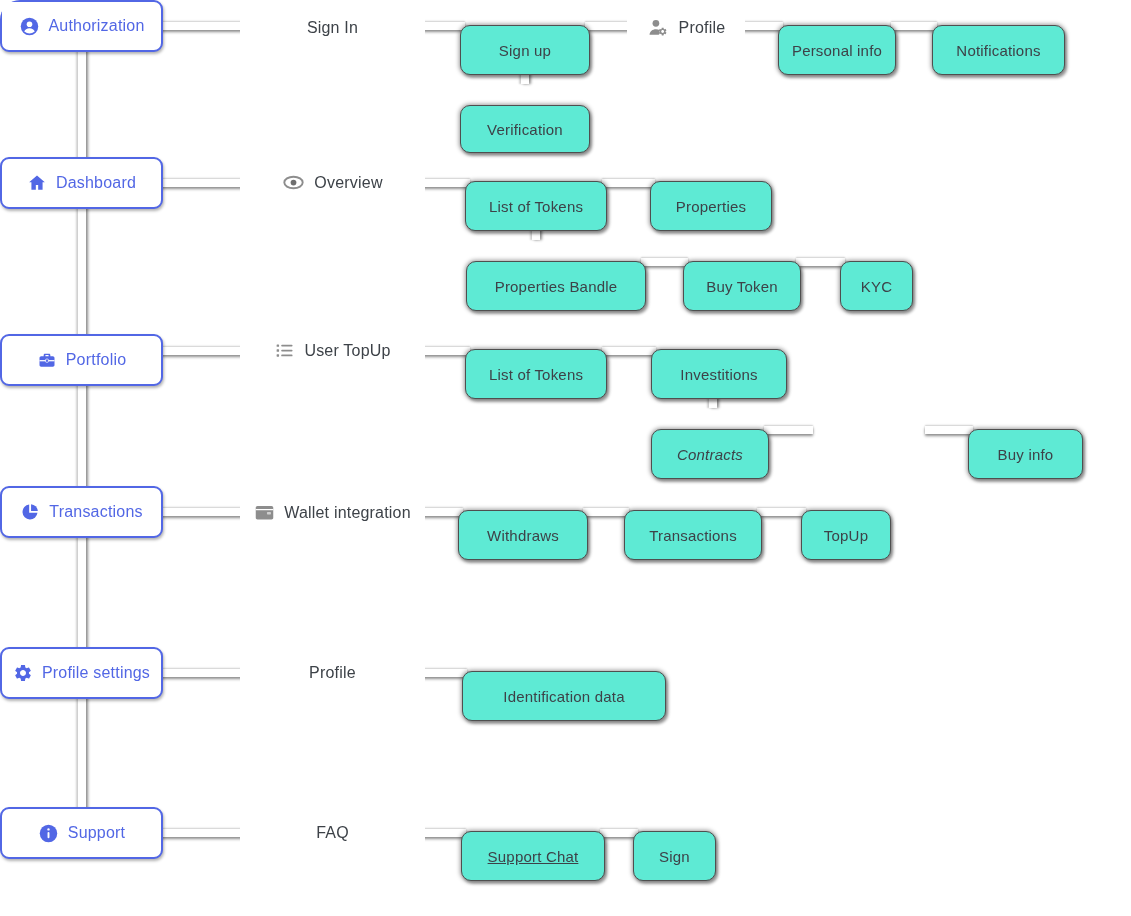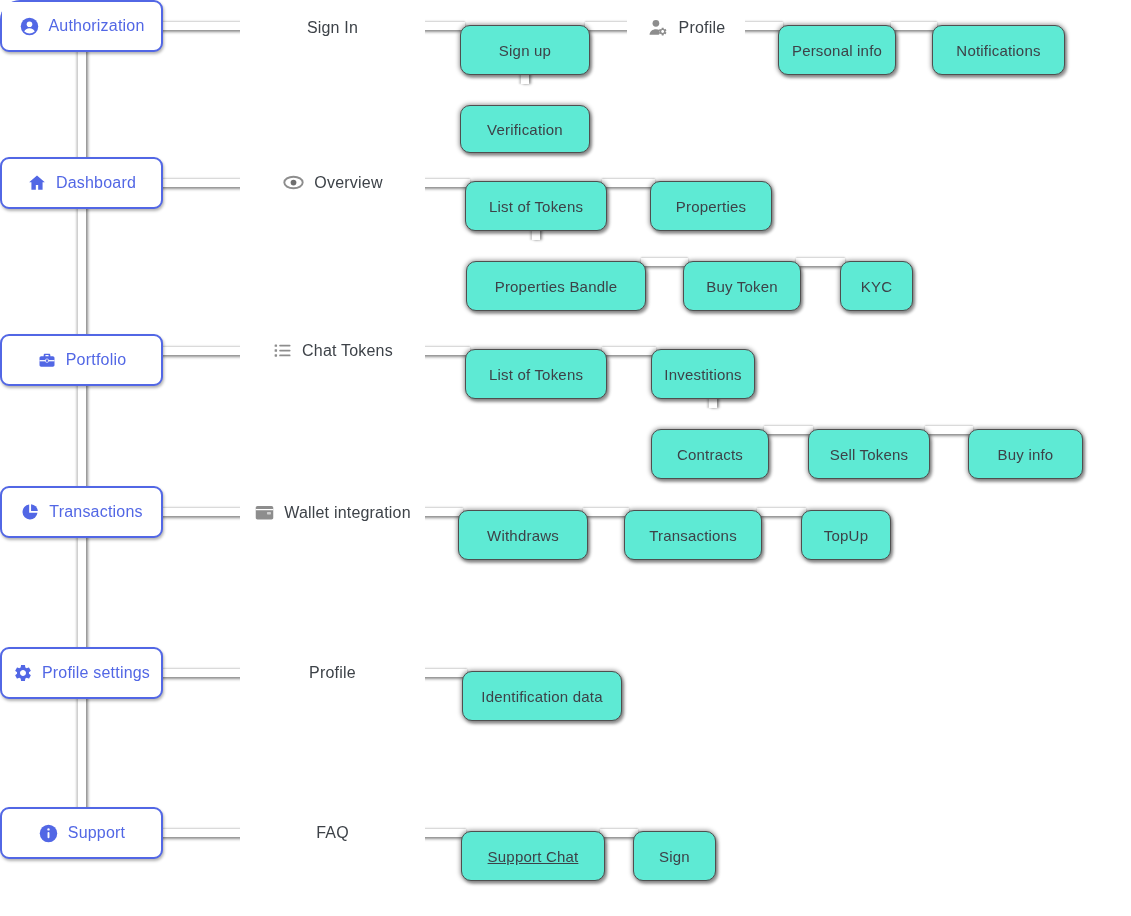--- a/index.html
+++ b/index.html
@@ -138,21 +138,21 @@
 
   <div class="l2" style="left:240px;top:323px;">
     <svg class="ic" width="21" height="21" viewBox="0 0 24 24" fill="#8d8d8d">
       <rect x="3" y="5" width="2.8" height="2.8" rx="0.6"></rect>
         <rect x="8.2" y="5.4" width="13" height="2" rx="1"></rect>
       <rect x="3" y="10.6" width="2.8" height="2.8" rx="0.6"></rect>
         <rect x="8.2" y="11" width="13" height="2" rx="1"></rect>
       <rect x="3" y="16.2" width="2.8" height="2.8" rx="0.6"></rect>
         <rect x="8.2" y="16.6" width="13" height="2" rx="1"></rect>
     </svg>
-    <span>Chat Tokens</span>
+    <span>User TopUp</span>
   </div>
 
   <div class="l2" style="left:240px;top:485px;">
     <svg class="ic" width="21" height="21" viewBox="0 0 24 24">
       <path fill="#8d8d8d" d="M4 4.5h16c1.1 0 2 .9 2 2V18c0 1.1-.9 2-2 2H4c-1.1 0-2-.9-2-2V6.5c0-1.1.9-2 2-2z"></path>
       <rect x="2" y="8" width="20" height="1.4" fill="#fff"></rect>
       <rect x="14.8" y="11.4" width="4.6" height="2.8" rx="0.8" fill="#cfcfcf"></rect>
     </svg>
     <span>Wallet integration</span>
   </div>
@@ -200,44 +200,41 @@
   <div class="l3" style="left:683px;top:237px;width:118px;">
     <span>Buy Token</span>
   </div>
   <div class="l3" style="left:840px;top:237px;width:73px;">
     <span>KYC</span>
   </div>
 
   <div class="l3" style="left:465px;top:325px;width:142px;">
     <span>List of Tokens</span>
   </div>
-  <div class="l3" style="left:651px;top:325px;width:104px;">
+  <div class="l3" style="left:651px;top:325px;width:136px;">
     <span>Investitions</span>
   </div>
-  <div class="l3" style="left:651px;top:405px;width:118px;">
+  <div class="l3" style="left:651px;top:405px;width:118px;font-style:italic;">
     <span>Contracts</span>
-  </div>
-  <div class="l3" style="left:808px;top:405px;width:122px;">
-    <span>Sell Tokens</span>
   </div>
   <div class="l3" style="left:968px;top:405px;width:115px;">
     <span>Buy info</span>
   </div>
 
   <div class="l3" style="left:458px;top:486px;width:130px;">
     <span>Withdraws</span>
   </div>
   <div class="l3" style="left:624px;top:486px;width:138px;">
     <span>Transactions</span>
   </div>
   <div class="l3" style="left:801px;top:486px;width:90px;">
     <span>TopUp</span>
   </div>
 
-  <div class="l3" style="left:462px;top:647px;width:160px;">
+  <div class="l3" style="left:462px;top:647px;width:204px;">
     <span>Identification data</span>
   </div>
 
   <div class="l3" style="left:461px;top:807px;width:144px;text-decoration:underline;">
     <span>Support Chat</span>
   </div>
   <div class="l3" style="left:633px;top:807px;width:83px;">
     <span>Sign</span>
   </div>
 

